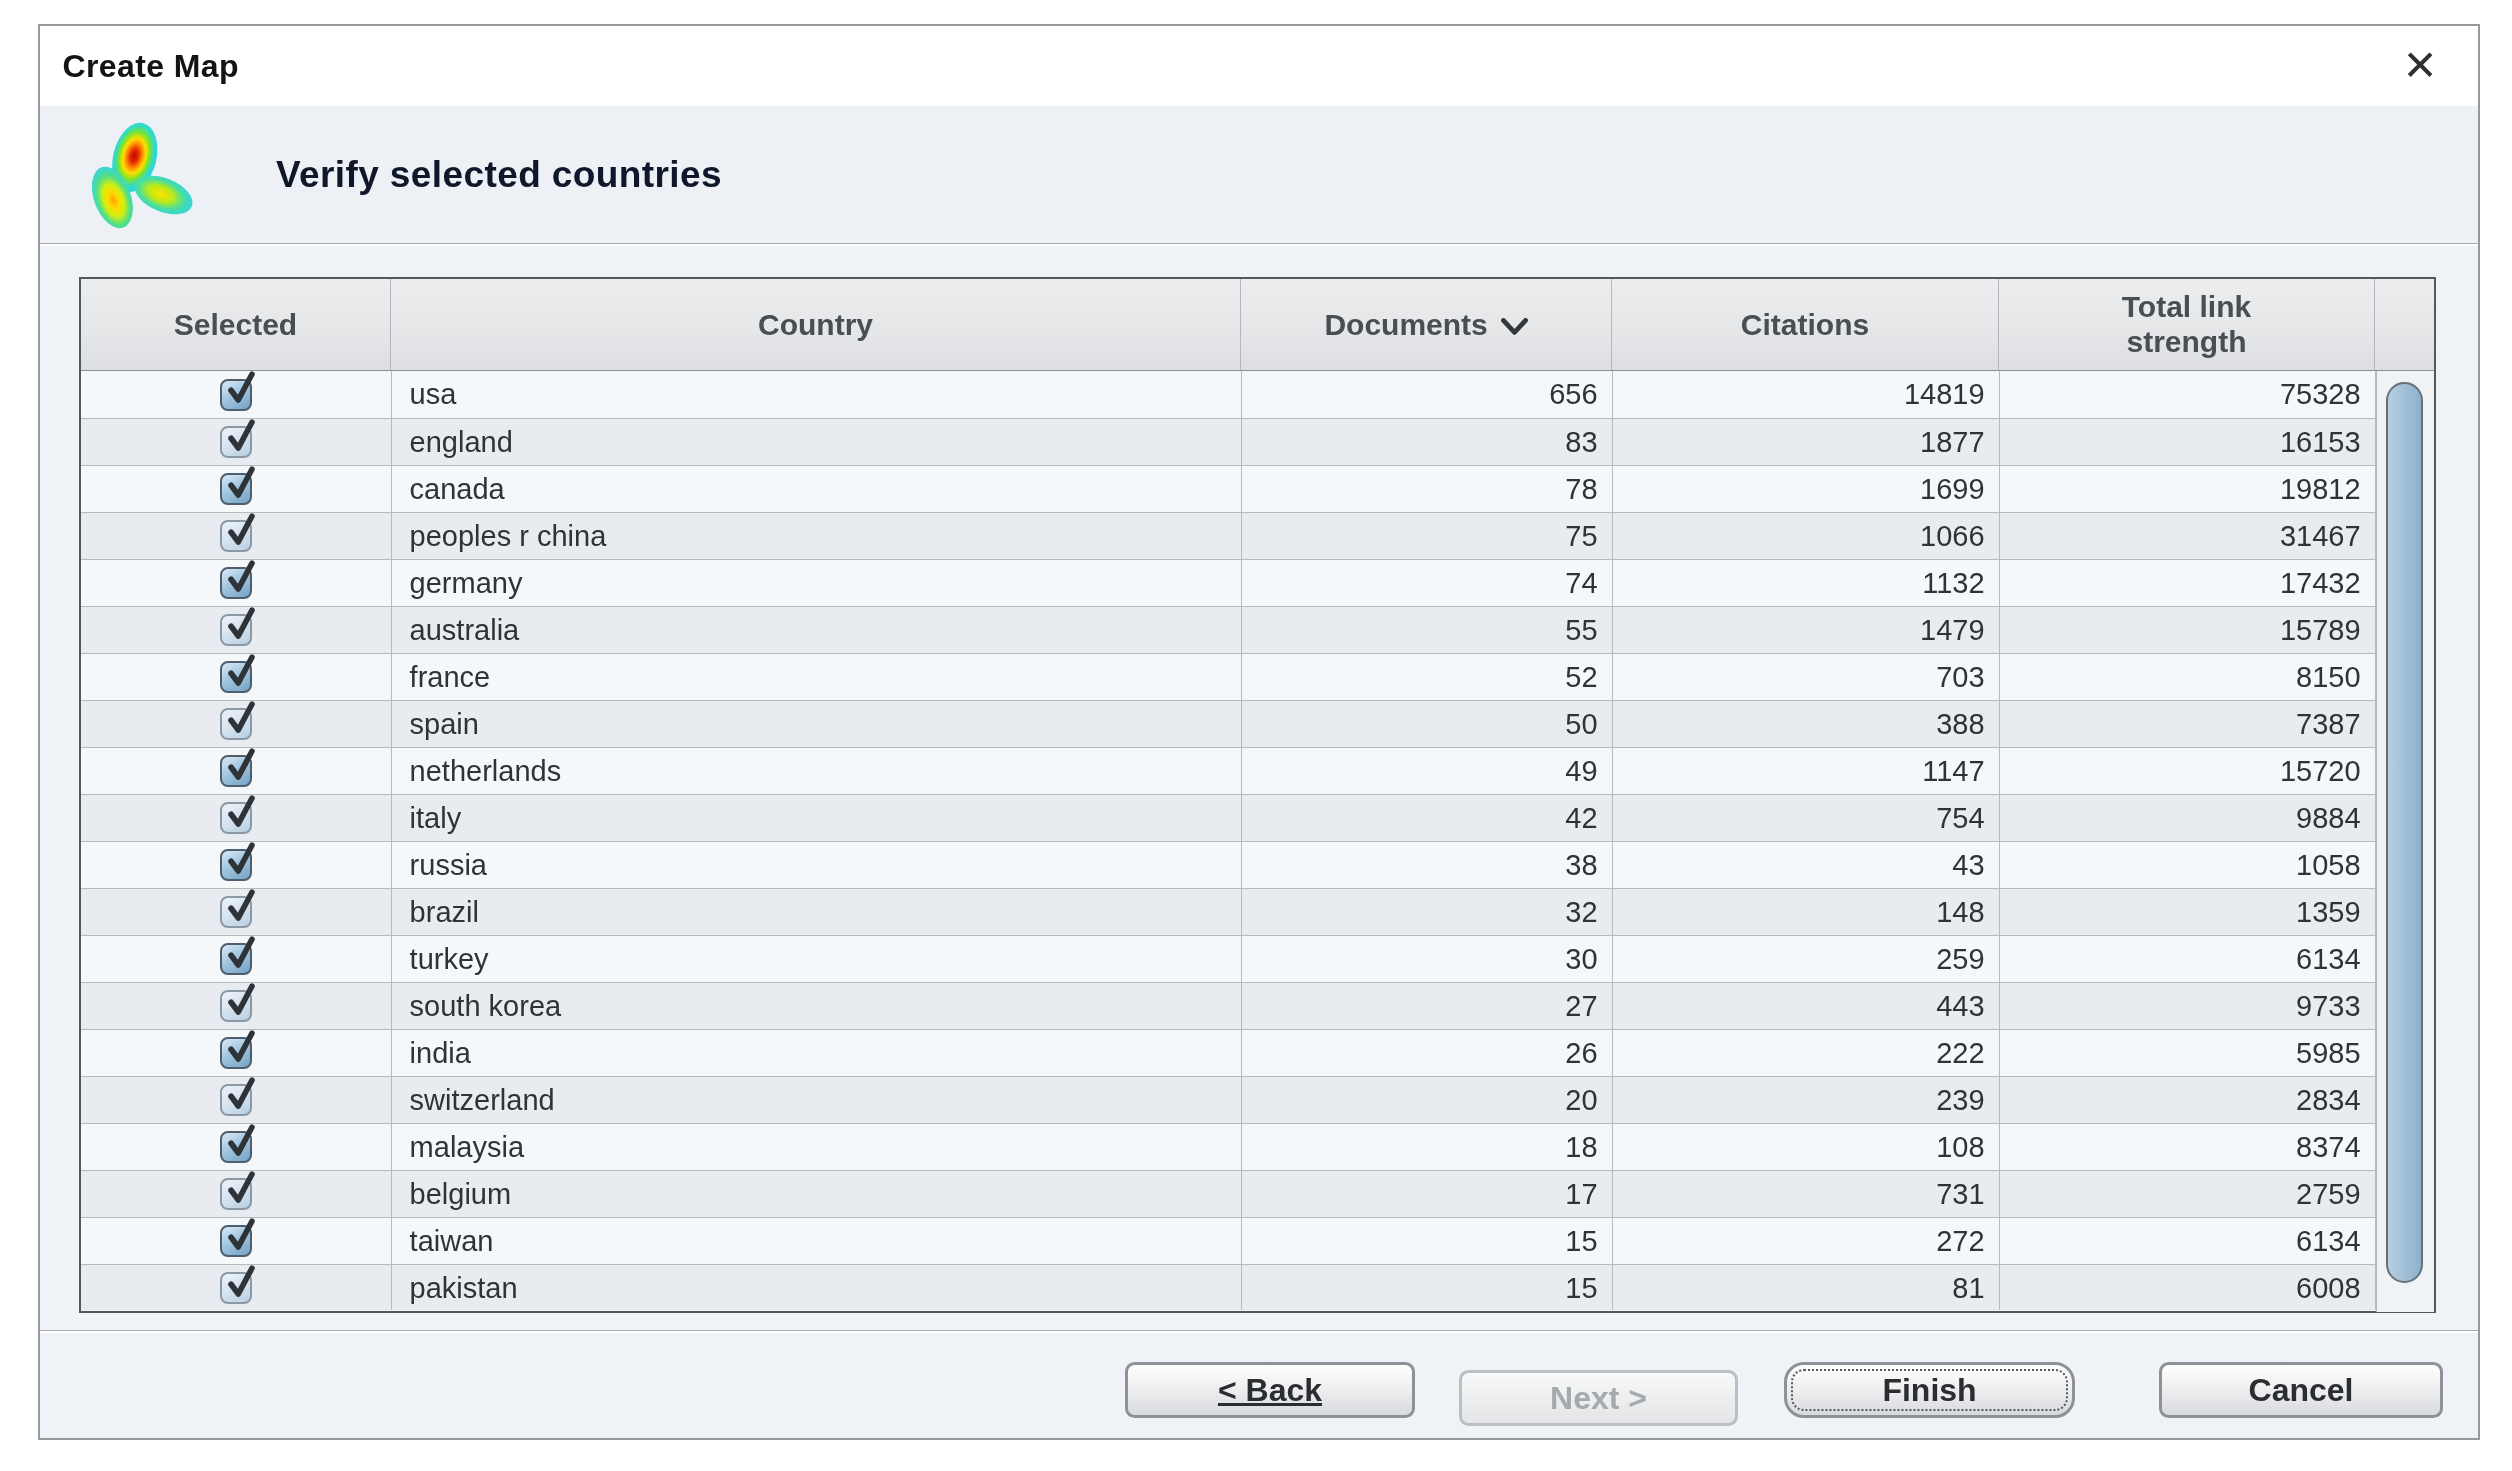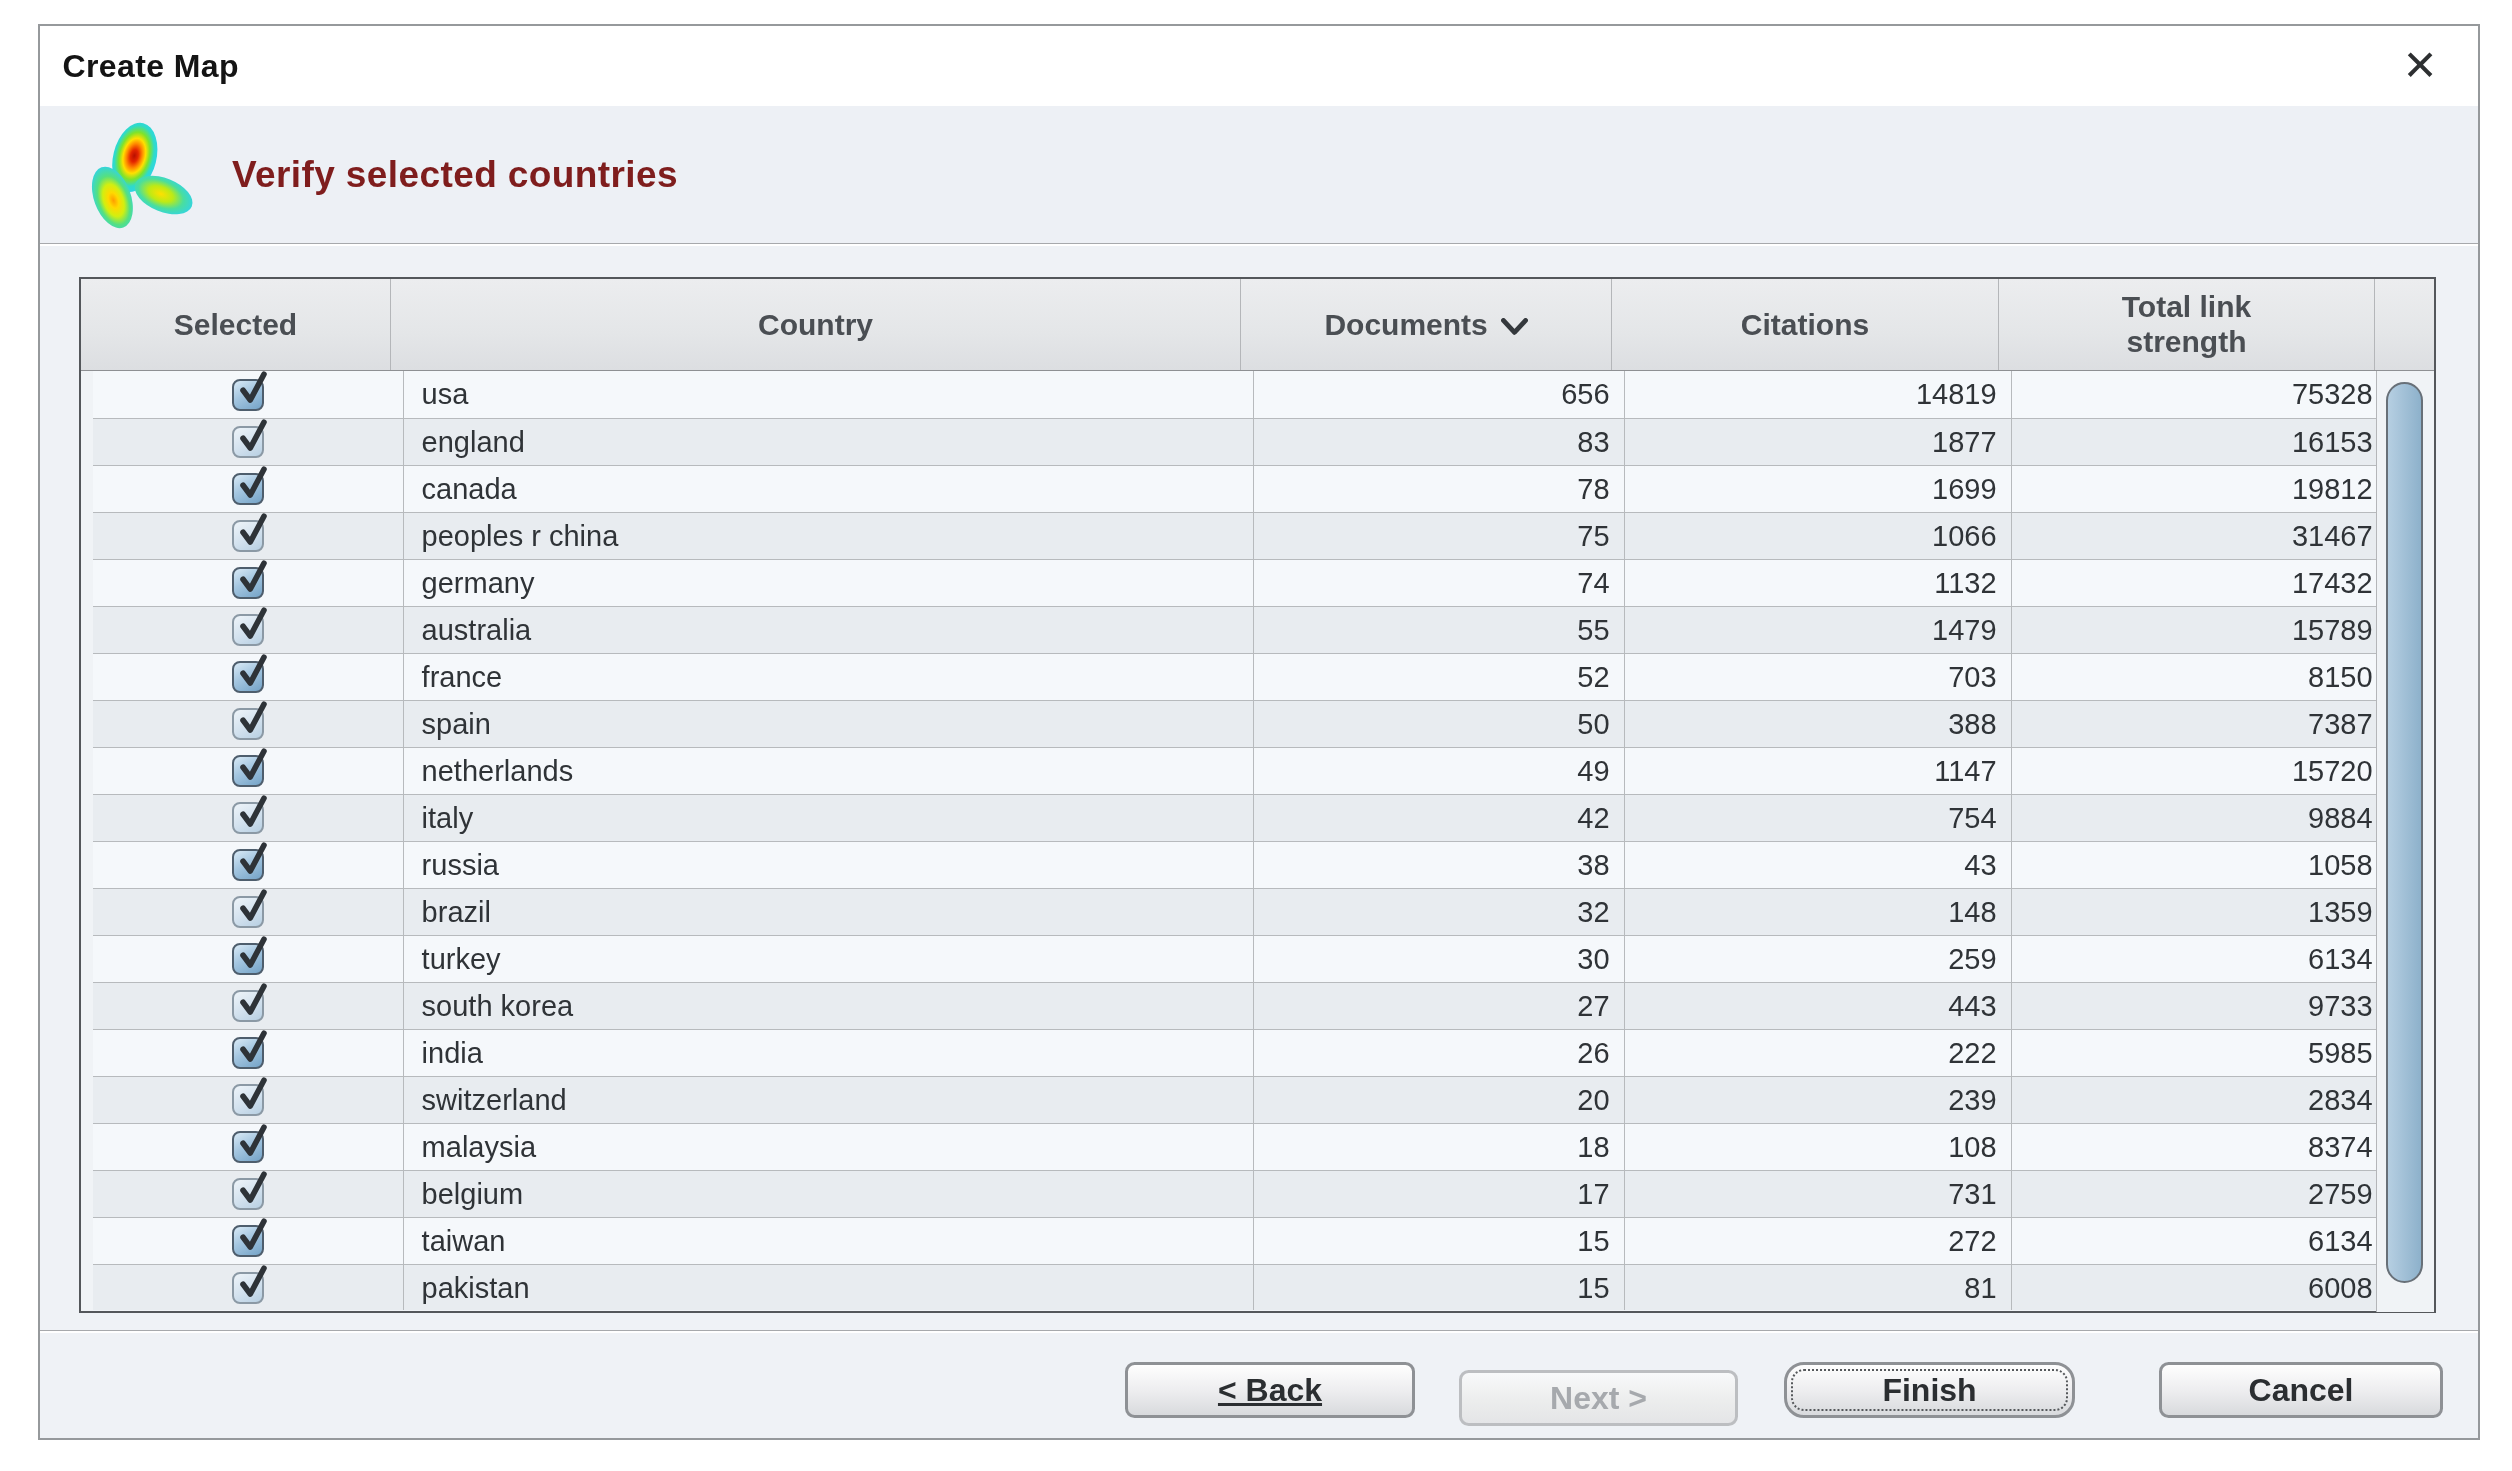--- a/index.html
+++ b/index.html
@@ -10,40 +10,40 @@
   .dialog{position:absolute;left:38px;top:24px;width:2442px;height:1416px;
           background:#ffffff;border:2.4px solid #96999c;display:flex;flex-direction:column;}
   .titlebar{height:80px;background:#ffffff;display:flex;align-items:center;
             justify-content:space-between;padding:0 30px 0 22.4px;flex:0 0 auto;}
   .titlebar .title{font-size:32px;font-weight:bold;color:#141414;letter-spacing:0.4px;}
   .close-btn{width:56px;height:56px;display:flex;align-items:center;justify-content:center;cursor:pointer;}
   .close-btn span{font-size:42px;color:#2d2f31;line-height:1;}
 
   .wizhead{height:137px;background:#edf0f5;display:flex;align-items:center;flex:0 0 auto;}
   .wizhead .logo{width:120px;height:112px;margin-left:42px;flex:0 0 auto;}
-  .wizhead .wiztitle{font-size:37px;font-weight:bold;color:#7f1d1d;margin-left:30px;letter-spacing:0.4px;}
+  .wizhead .wiztitle{font-size:37px;font-weight:bold;color:#0f172a;margin-left:74px;letter-spacing:0.4px;}
 
   .hsep{height:3.2px;flex:0 0 auto;background:#ffffff;border-top:1.6px solid #a7a9ac;}
 
   .body{flex:1 1 auto;background:#eff2f6;position:relative;}
 
   
   .table{position:absolute;left:39px;top:31px;width:2357px;height:1036px;
          border:2.4px solid #54575b;background:#f0f3f6;}
   .hdr,.row{display:grid;grid-template-columns:310px 850px 371px 387px 376px 58px;}
   .hdr{height:92px;background:linear-gradient(#ecedef,#e4e6e8 60%,#dcdee1);
        border-bottom:1.6px solid #8e9093;}
   .hcell{display:flex;align-items:center;justify-content:center;
          font-size:30px;font-weight:bold;color:#4a4e53;border-right:1.6px solid #b4b6b9;
          text-align:center;cursor:pointer;}
   .hcell.last{border-right:none;cursor:default;}
   .hcell .wrap2{display:inline-block;width:200px;line-height:1.15;}
   .sort-ico{margin-left:12.8px;margin-top:4.8px;}
 
-  .rows{height:939px;overflow:hidden;padding-left:12px;}
+  .rows{height:939px;overflow:hidden;}
   .row{height:47px;}
   .row + .row{border-top:1.6px solid #b7babd;}
   .row.odd{background:#f5f8fb;}
   .row.even{background:#e8ecf0;text-align:right;}
   .cell{display:flex;align-items:center;font-size:29px;color:#2f3337;overflow:hidden;}
   .cell.cb{justify-content:center;}
   .cell.txt{padding-left:17.6px;justify-content:flex-start;border-left:1.6px solid #b7babd;}
   .cell.num{padding-right:14.4px;justify-content:flex-end;border-left:1.6px solid #b7babd;}
   .cell.sbspace{border-left:1.6px solid #b7babd;background:#f0f3f6;}
 

